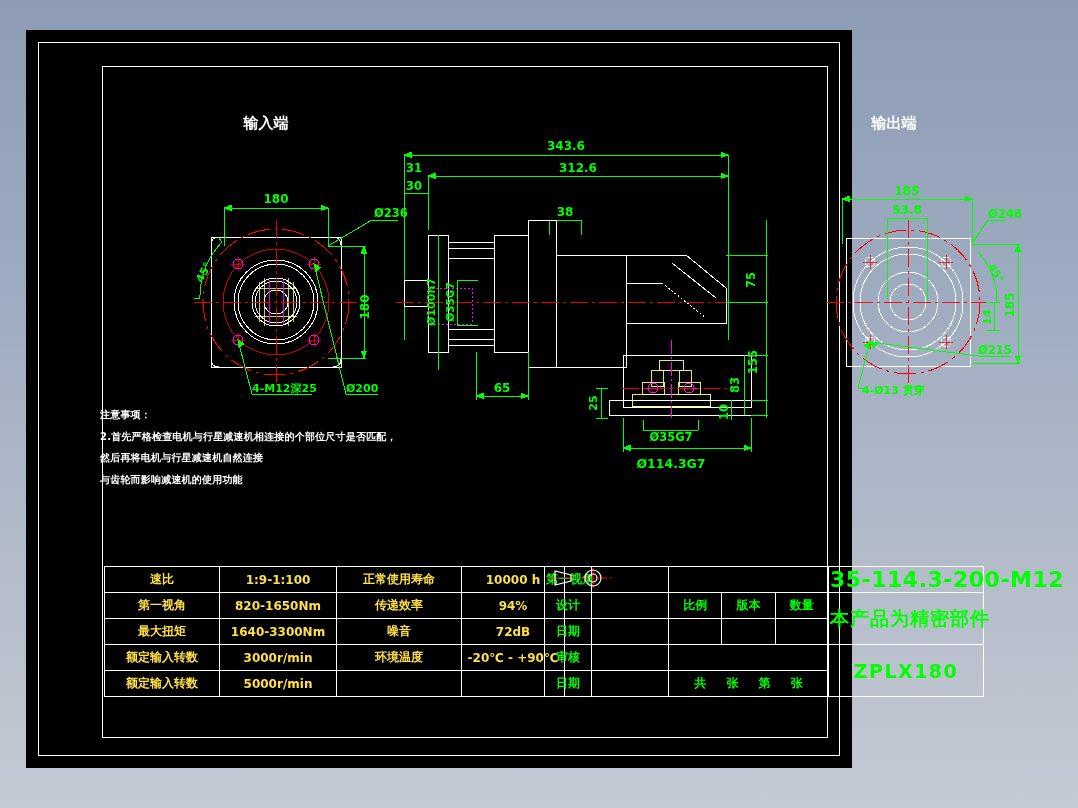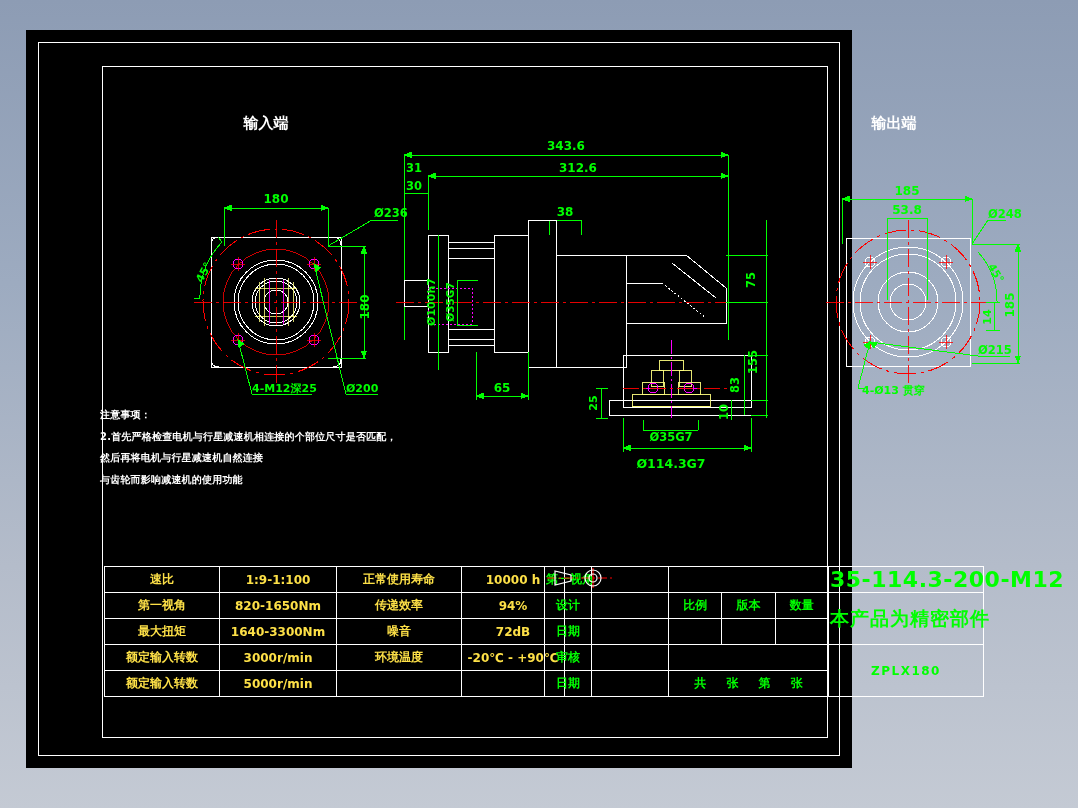--- a/index.html
+++ b/index.html
@@ -60,21 +60,21 @@
     font-family:"DejaVu Sans",sans-serif;
     font-size:12px;font-weight:bold;text-align:center;
     height:25px;padding:0 1px;white-space:nowrap;
   }
   #title-block td.lbl{width:44px;}
   #title-block td.sym{width:74px;}
   #title-block td.mid{width:54px;}
   #title-block td.code{width:152px;color:#00ff00;}
   .code-big{font-size:22px;letter-spacing:.5px;}
   .code-cn{font-size:19px;letter-spacing:1px;}
-  .code-md{font-size:12px;letter-spacing:1.5px;}
+  .code-md{font-size:19px;letter-spacing:1.5px;}
   .sheetrow span{display:inline-block;padding:0 8px;}
 </style>
 </head>
 <body>
 
 <div id="sheet">
   <div class="frame-outer"></div>
   <div class="frame-inner"></div>
 
   <div id="views">

